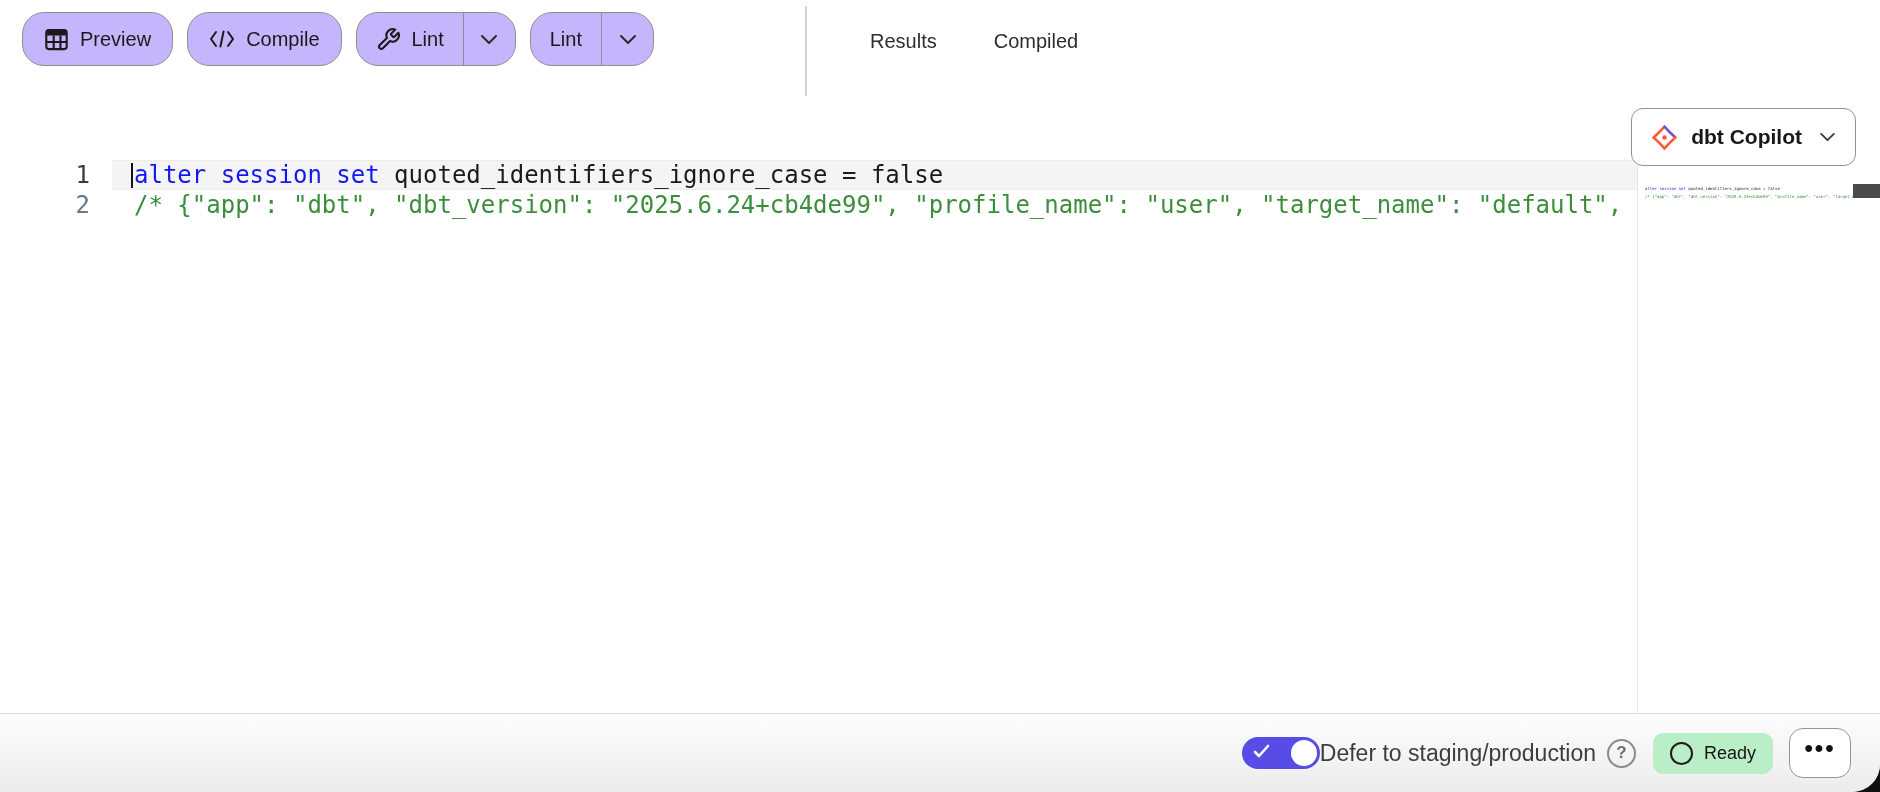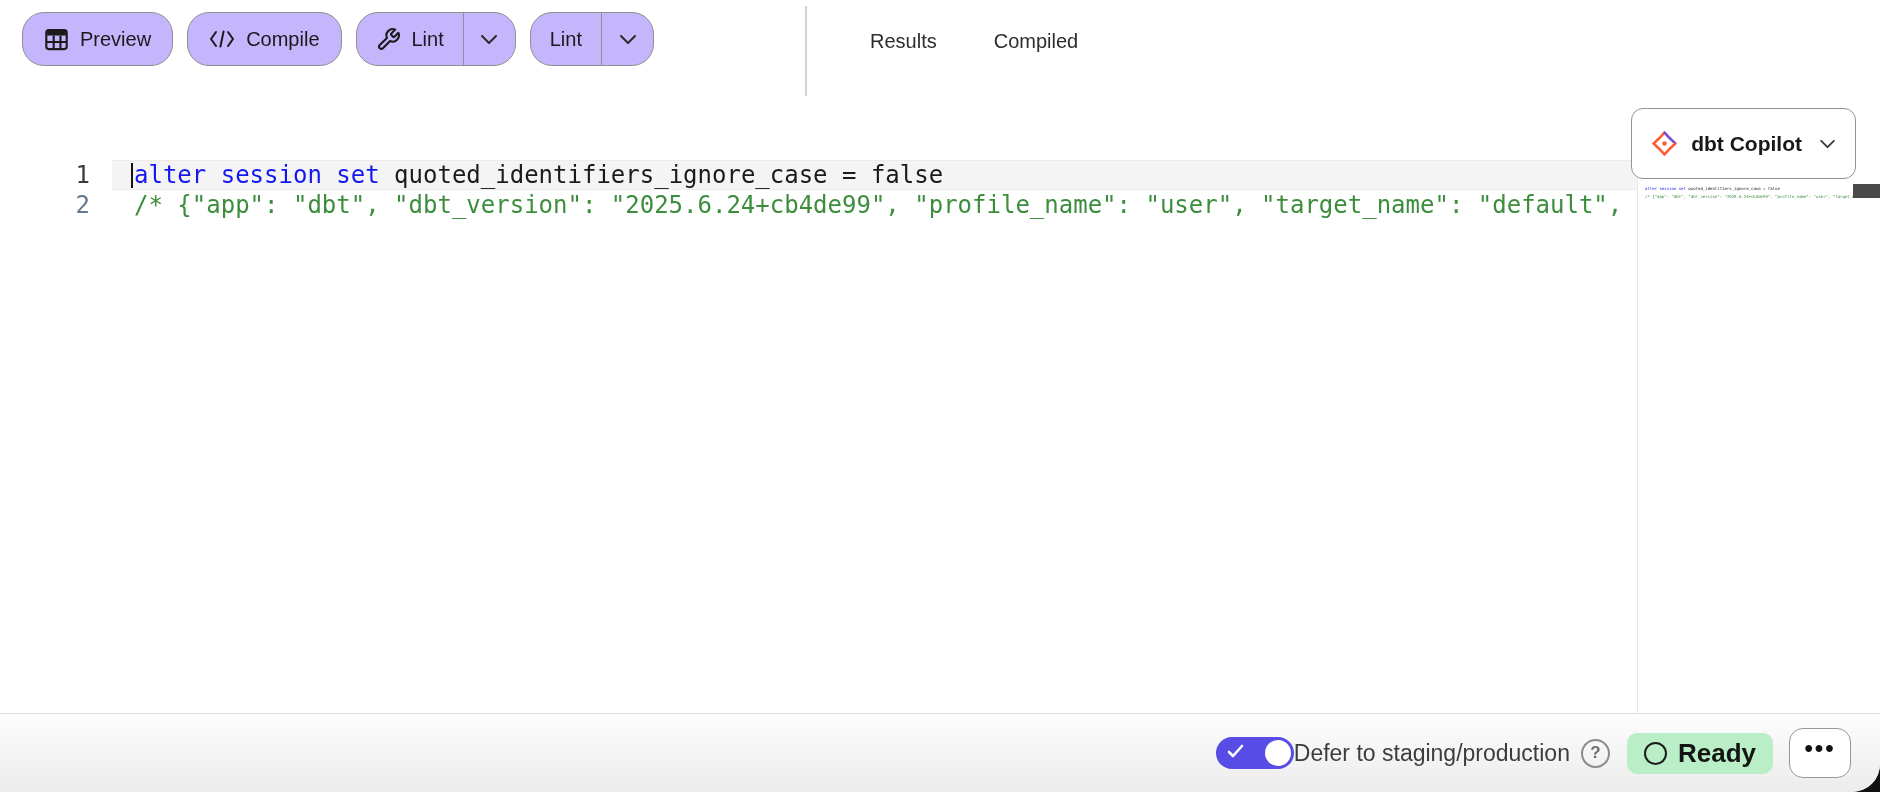--- a/index.html
+++ b/index.html
@@ -33,21 +33,21 @@
     font-size:20px; color:#2d2d2d; cursor:pointer; white-space:nowrap;
   }
   .tab.active { color:#1c1c1c; }
   .tab.active::after {
     content:""; position:absolute; left:0; right:0; bottom:1px; height:6px;
     background:var(--underline,#8f8881); border-radius:1px;
   }
 
   
   .copilot-btn {
-    position:absolute; top:108px; right:24px; height:71px; z-index:6;
+    position:absolute; top:108px; right:24px; height:58px; z-index:6;
     display:flex; align-items:center; gap:13px; padding:0 19px;
     background:#fff; border:1.5px solid #929292; border-radius:12px; cursor:pointer;
   }
   .copilot-label { font-size:21px; font-weight:700; color:#181818; }
 
   
   .editor {
     position:absolute; top:150px; left:0; width:1637px; height:563px;
     background:#fff; overflow:hidden;
     font-family:"DejaVu Sans Mono", monospace; font-size:24px;
@@ -97,21 +97,21 @@
   .help {
     width:29px; height:29px; border:2px solid #8b8b8b; border-radius:50%;
     display:flex; align-items:center; justify-content:center;
     font-size:17px; font-weight:700; color:#6e6e6e; margin-left:11px; flex:none; cursor:pointer;
   }
   .ready-badge {
     height:41px; border-radius:10px; background:var(--ready,#b9eec6);
     display:flex; align-items:center; gap:11px; padding:0 17px; margin-left:17px; cursor:pointer;
   }
   .ready-circle { width:23px; height:23px; border:2.5px solid #1c1c1c; border-radius:50%; background:transparent; flex:none; }
-  .ready-label { font-size:26px; font-weight:700; color:#141414; }
+  .ready-label { font-size:18px; font-weight:400; color:#141414; }
   .kebab-btn {
     width:62px; height:50px; border:1.5px solid #979797; border-radius:14px;
     background:#fff; display:flex; align-items:center; justify-content:center;
     margin-left:16px; cursor:pointer;
     font-size:24px; font-weight:700; letter-spacing:2px; color:#111; line-height:1;
     padding-bottom:10px;
   }
 </style>
 </head>
 <body>

